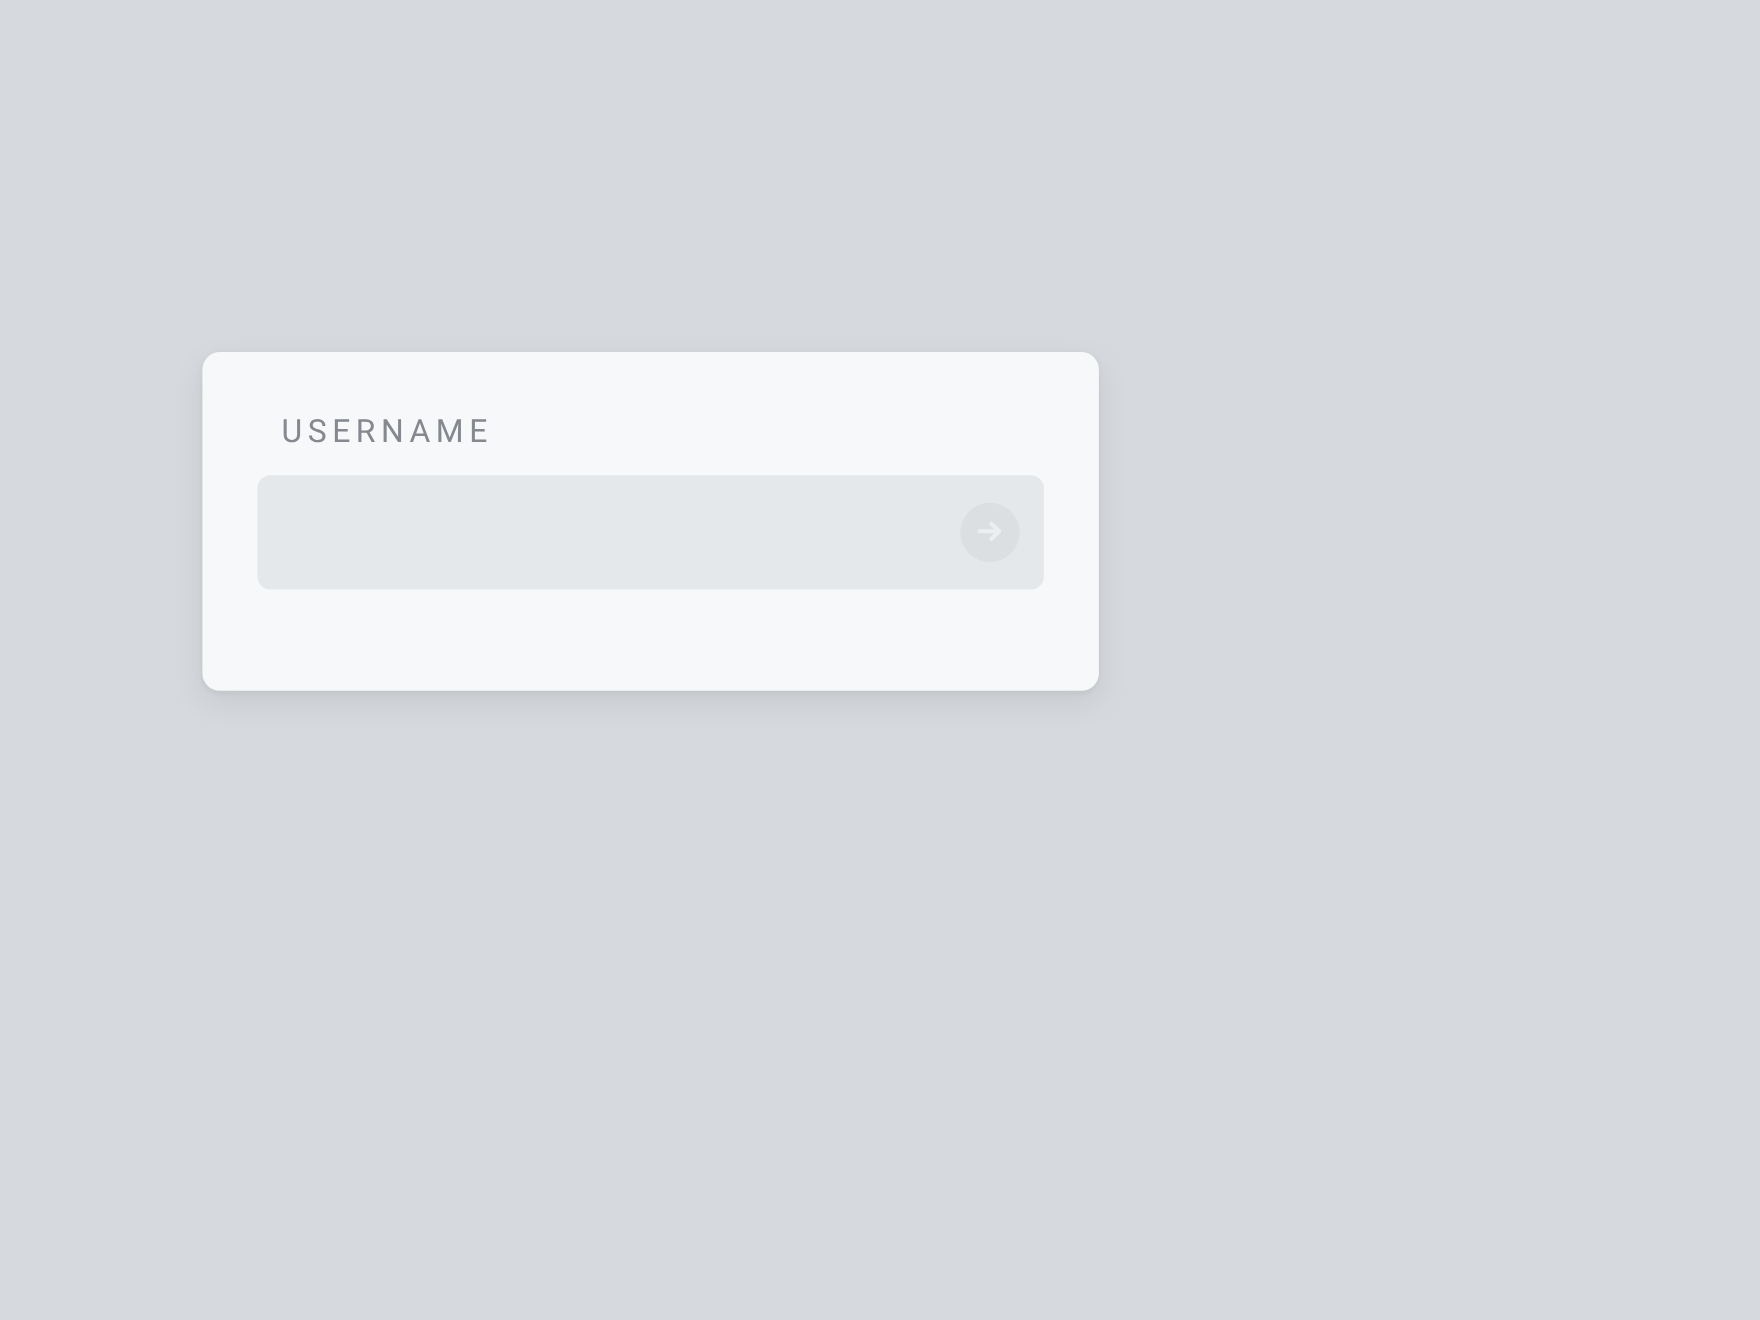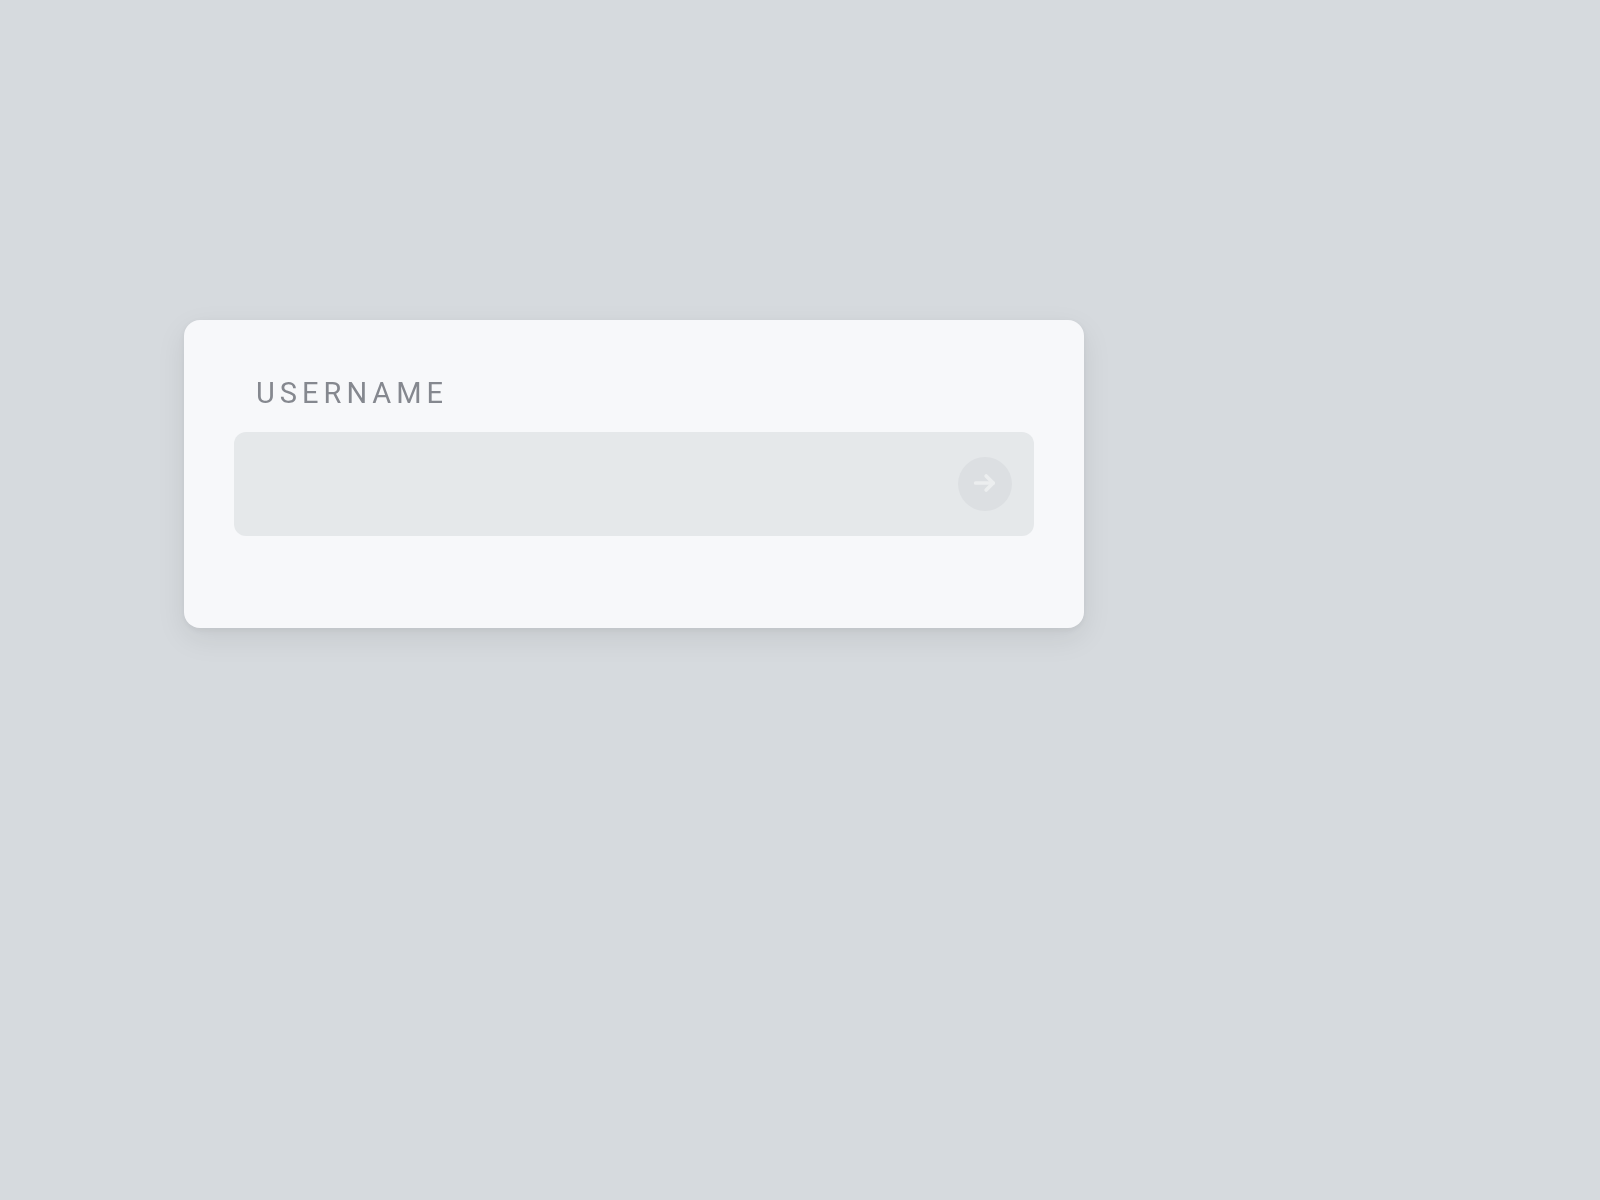--- a/index.html
+++ b/index.html
@@ -12,21 +12,21 @@
       height: 1200px;
       background-color: #d6dade;
       font-family: -apple-system, BlinkMacSystemFont, "Segoe UI", Roboto, "Helvetica Neue", Arial, sans-serif;
       position: relative;
       overflow: hidden;
     }
     .card {
       position: absolute;
       left: 184px;
       top: 320px;
-      width: 900px;
+      width: 815px;
       height: 308px;
       background-color: #f7f8fa;
       border-radius: 16px;
       box-shadow: 0 10px 30px rgba(0,0,0,0.08), 0 2px 6px rgba(0,0,0,0.05);
       padding: 56px 50px 50px 50px;
     }
     .field-label {
       font-size: 29px;
       letter-spacing: 5px;
       color: #85888f;

